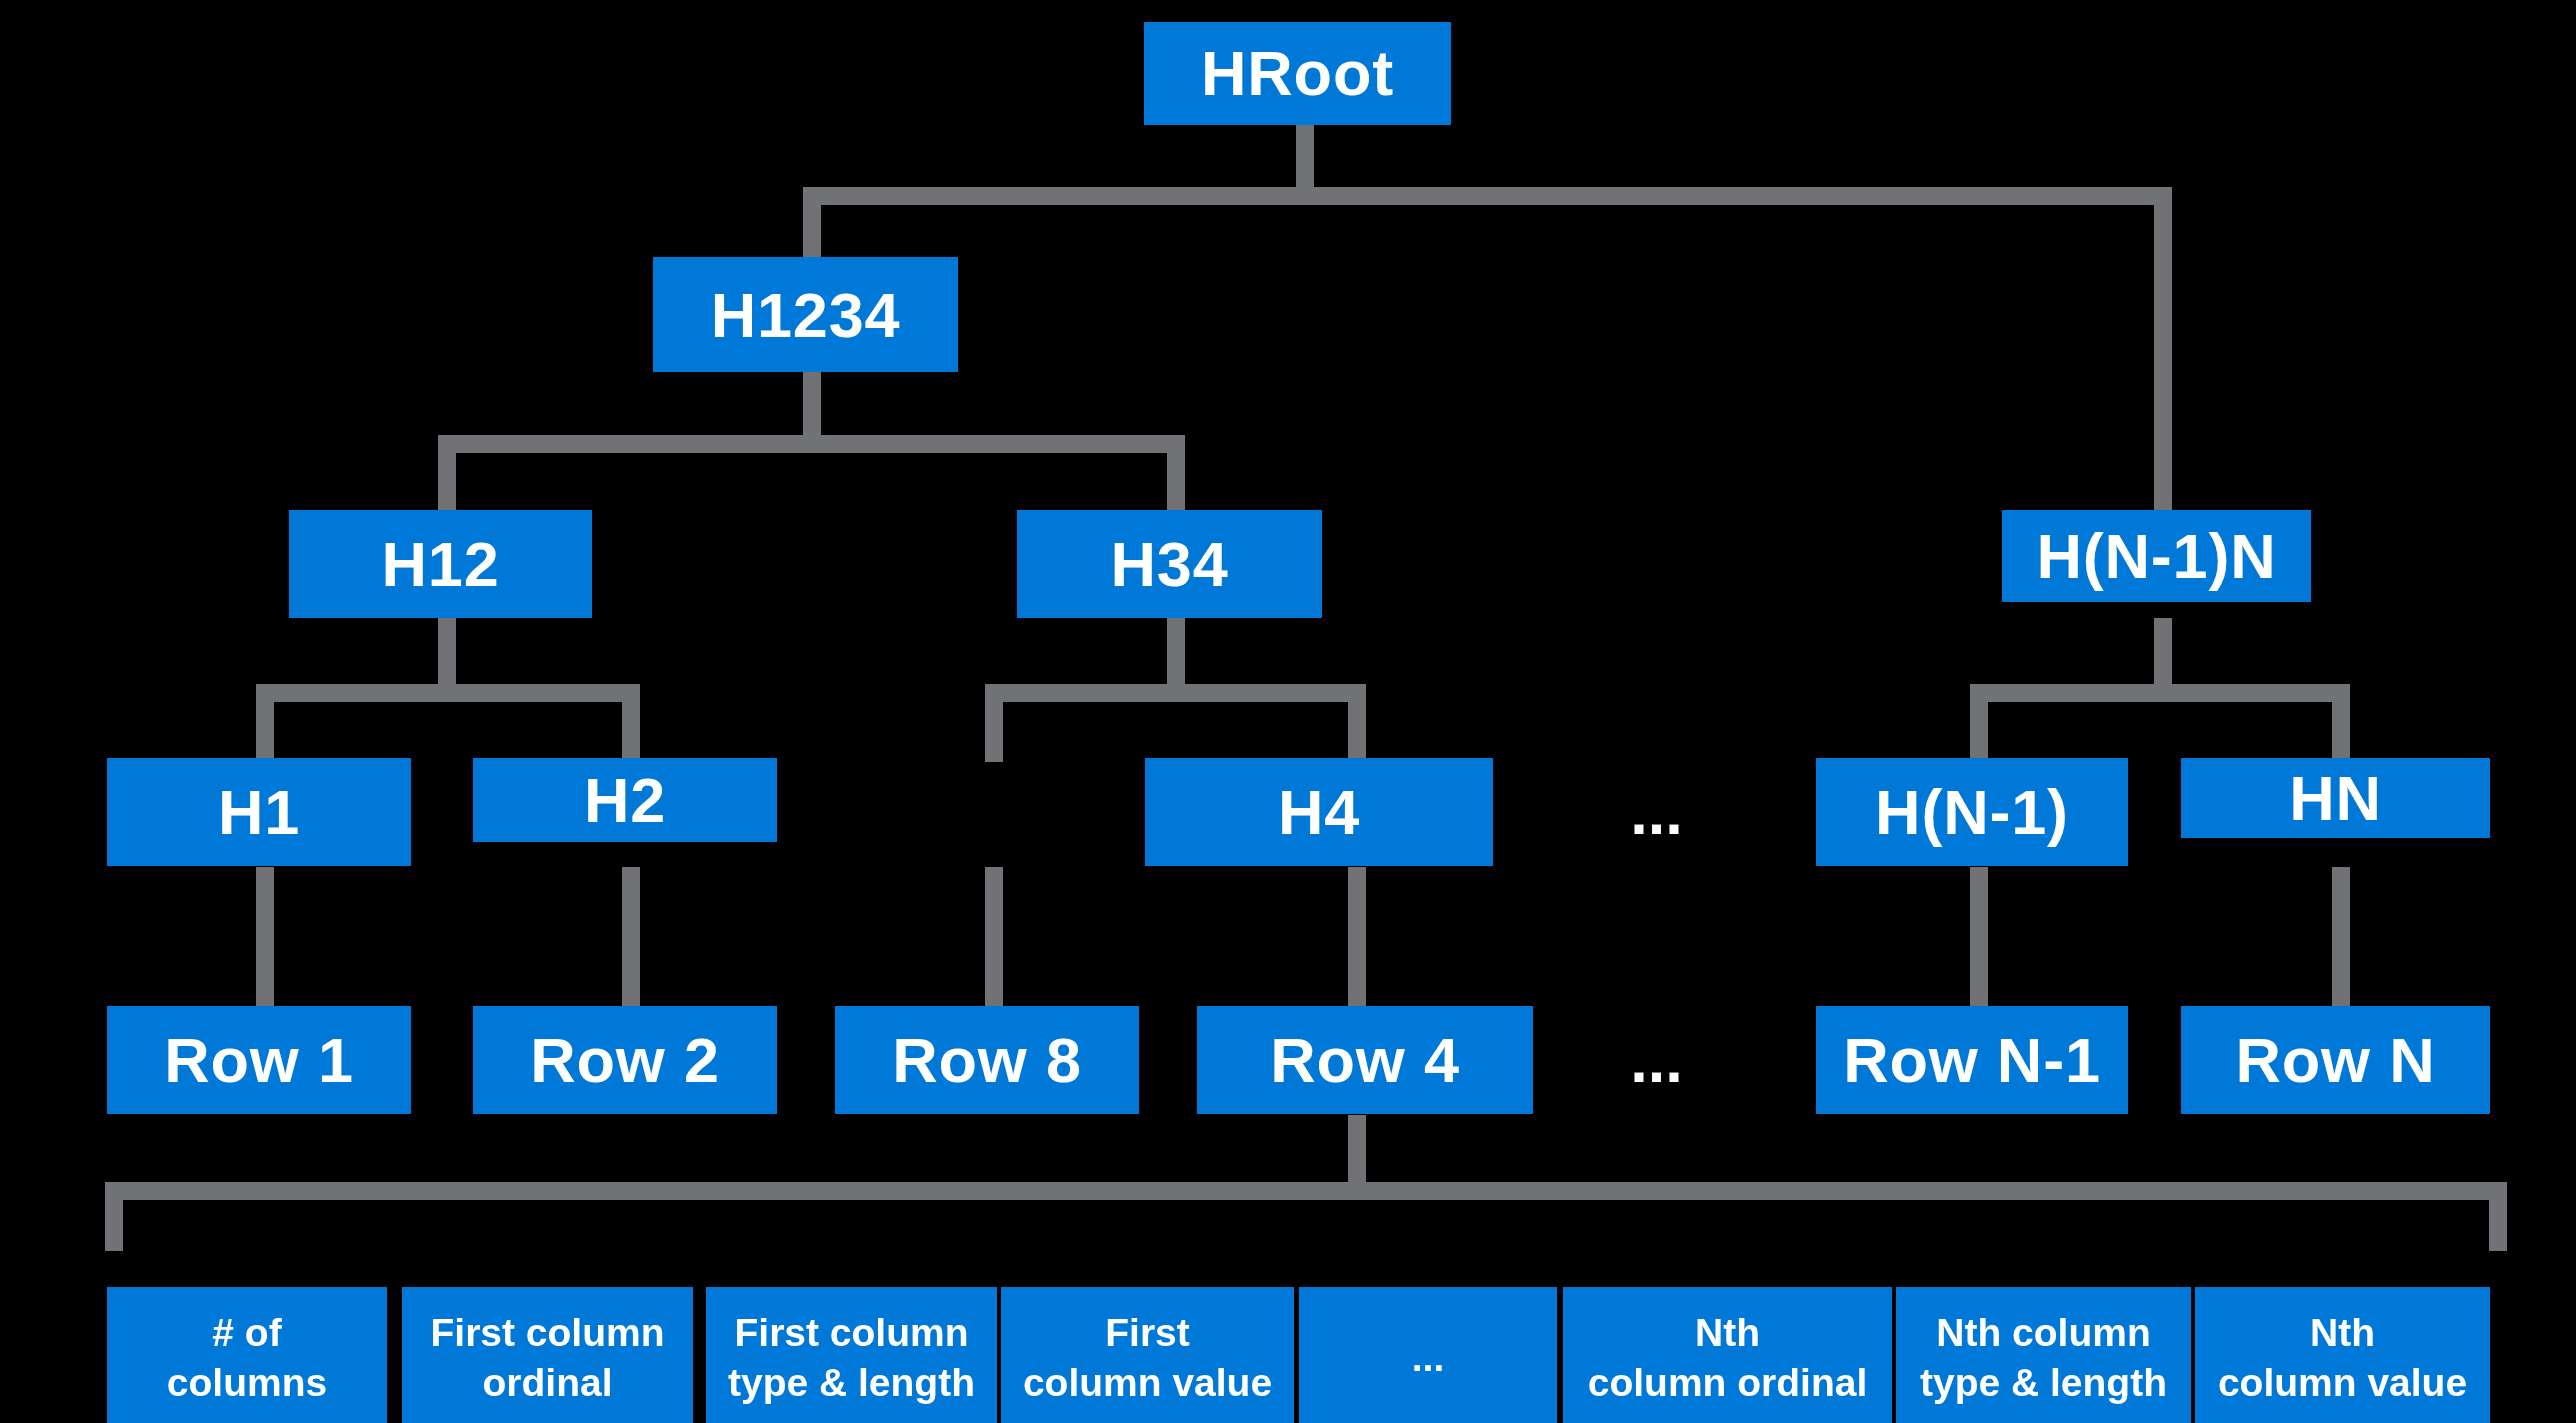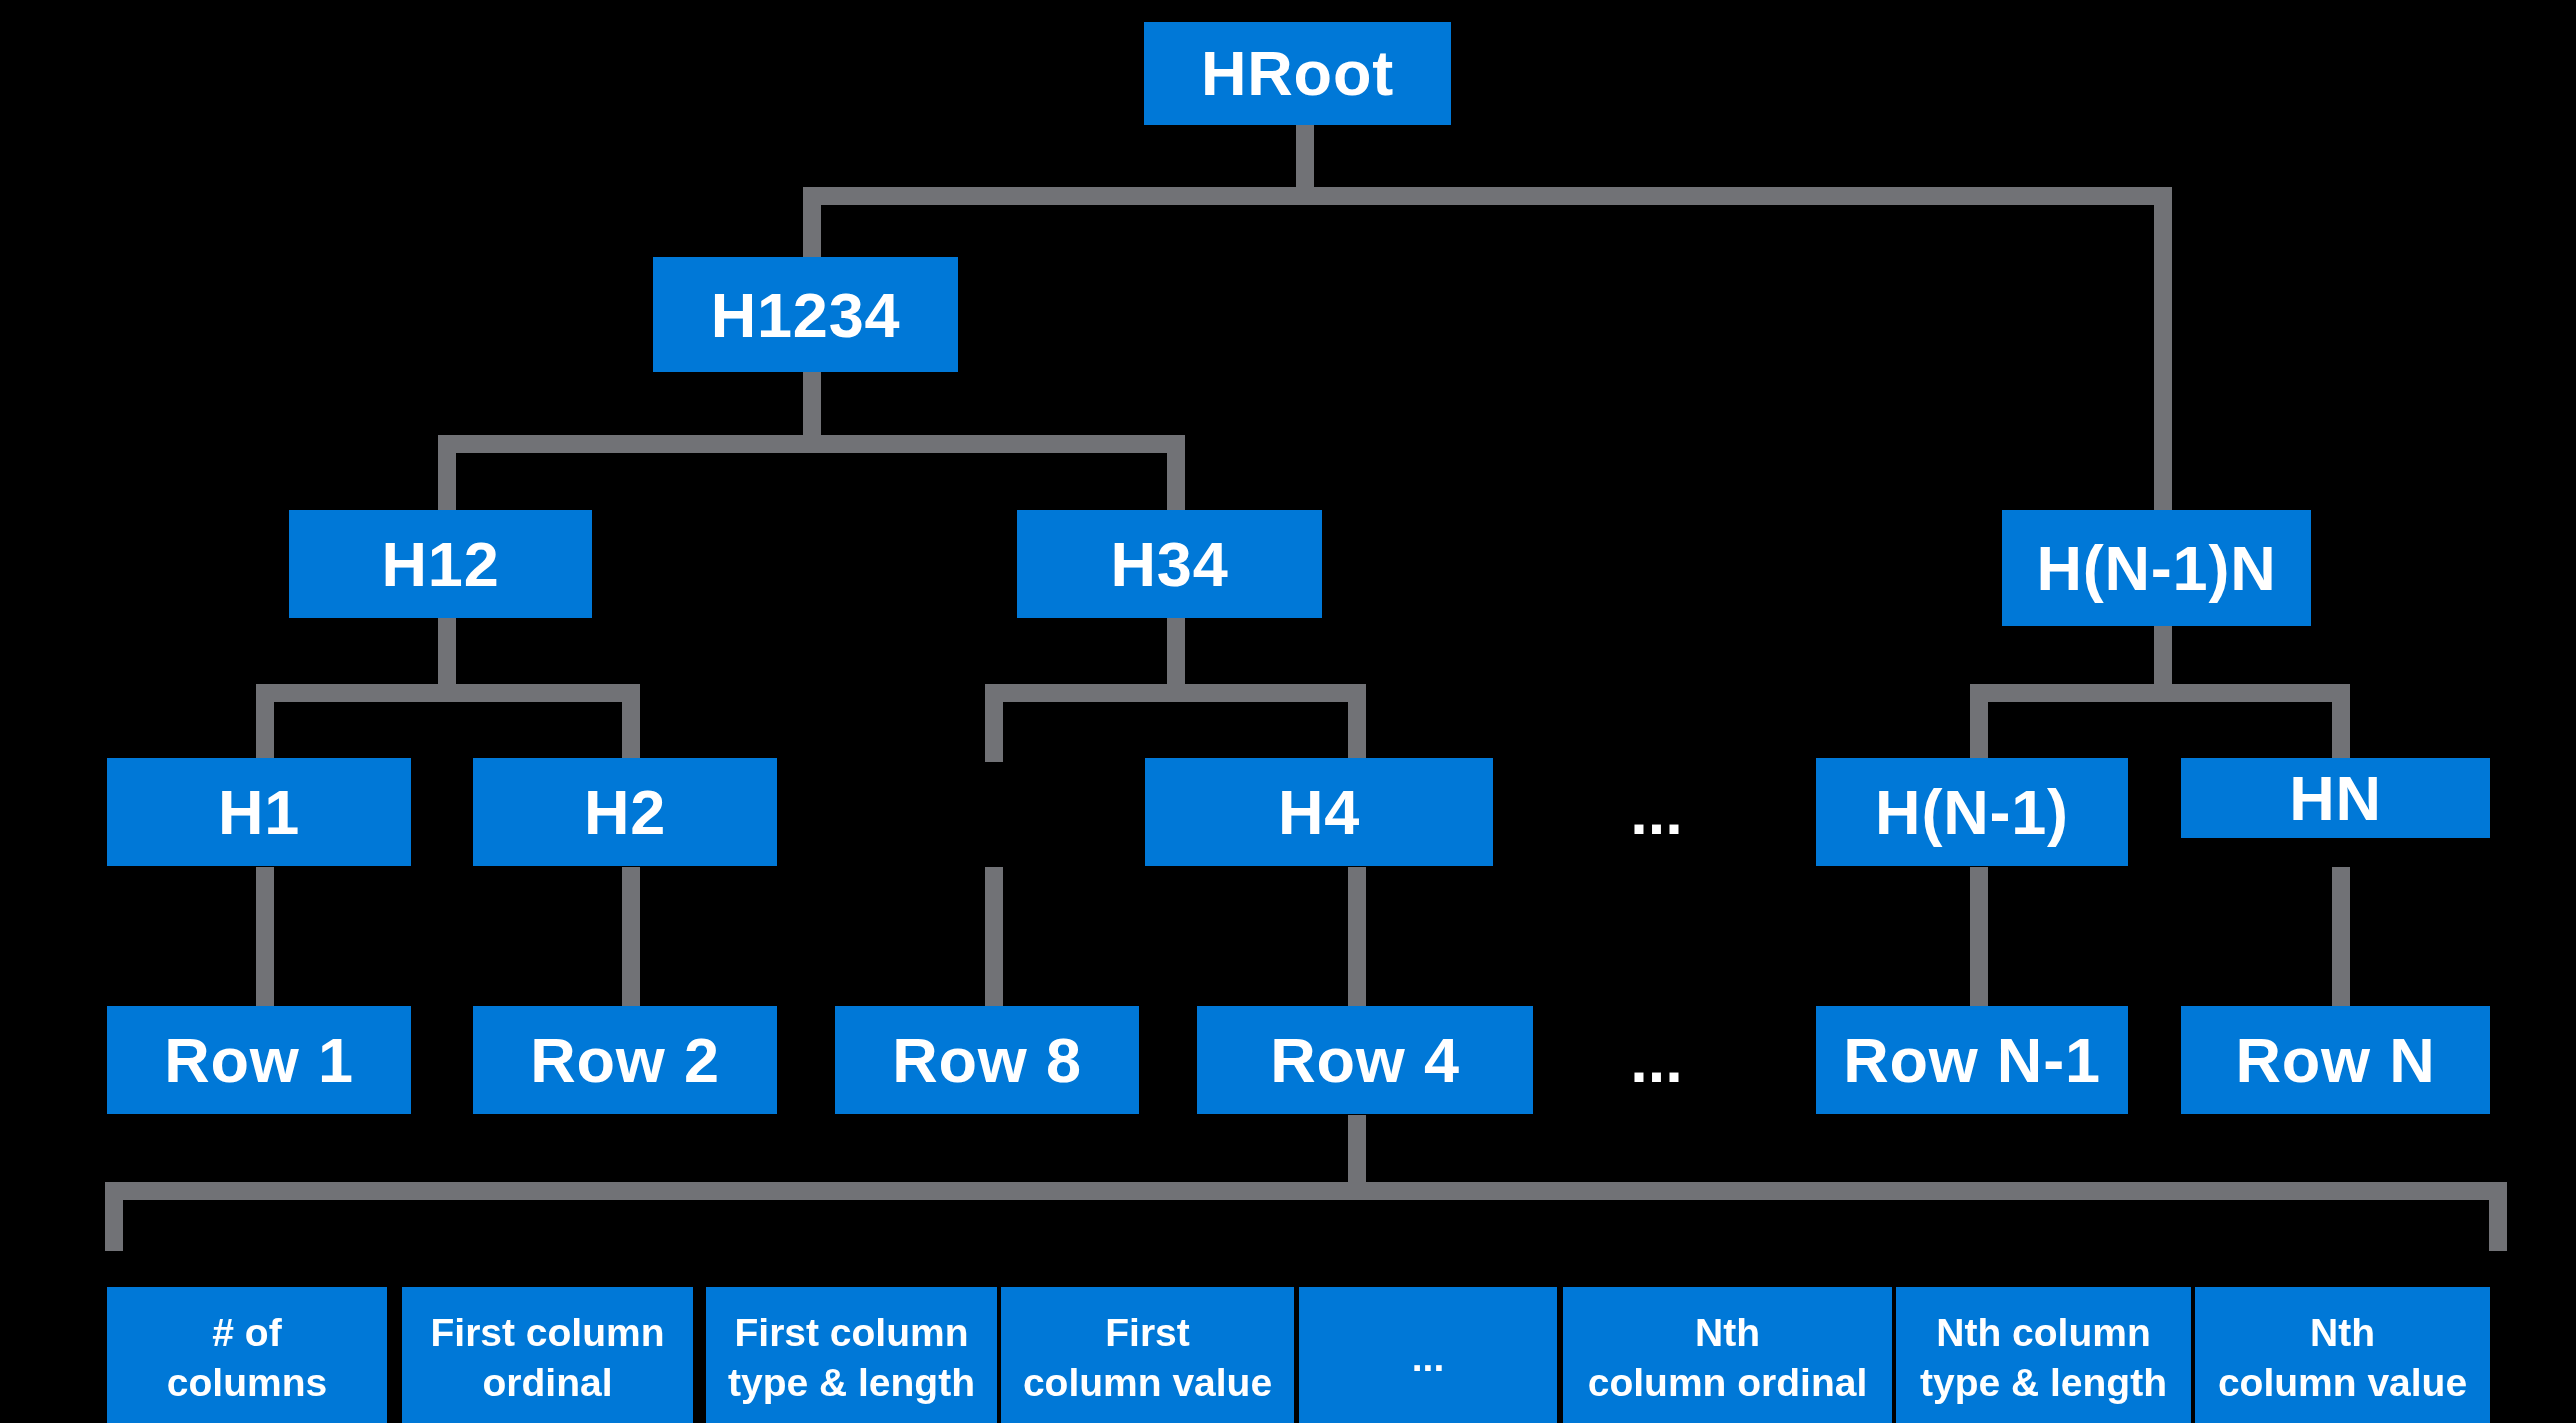--- a/index.html
+++ b/index.html
@@ -84,24 +84,24 @@
   <div class="line" style="left:96px;top:1173px;width:2390px;height:5.1px"></div>
   <div class="line" style="left:96px;top:1173px;width:5.1px;height:69px"></div>
   <div class="line" style="left:2480px;top:1173px;width:5.1px;height:69px"></div>
 
   <div class="node" style="left:1135px;top:12.7px;width:307px;height:103px">HRoot</div>
 
   <div class="node" style="left:644px;top:248px;width:305px;height:115px">H1234</div>
 
   <div class="node" style="left:280px;top:501px;width:303px;height:108px">H12</div>
   <div class="node" style="left:1008px;top:501px;width:305px;height:108px">H34</div>
-  <div class="node" style="left:1993px;top:501px;width:309px;height:116px">H(N-1)N</div>
+  <div class="node" style="left:1993px;top:501px;width:309px;height:92px">H(N-1)N</div>
 
   <div class="node" style="left:98px;top:749px;width:304px;height:108px">H1</div>
-  <div class="node" style="left:464px;top:749px;width:304px;height:108px">H2</div>
+  <div class="node" style="left:464px;top:749px;width:304px;height:84px">H2</div>
   <div class="node" style="left:1136px;top:749px;width:348px;height:108px">H4</div>
   <div class="ellipsis" style="left:1563px;top:749px;width:169px;height:108px">...</div>
   <div class="node" style="left:1807px;top:749px;width:312px;height:108px">H(N-1)</div>
   <div class="node" style="left:2172px;top:749px;width:309px;height:80px">HN</div>
 
   <div class="node" style="left:98px;top:997px;width:304px;height:108px">Row 1</div>
   <div class="node" style="left:464px;top:997px;width:304px;height:108px">Row 2</div>
   <div class="node" style="left:826px;top:997px;width:304px;height:108px">Row 8</div>
   <div class="node" style="left:1188px;top:997px;width:336px;height:108px">Row 4</div>
   <div class="ellipsis" style="left:1563px;top:997px;width:169px;height:108px">...</div>

